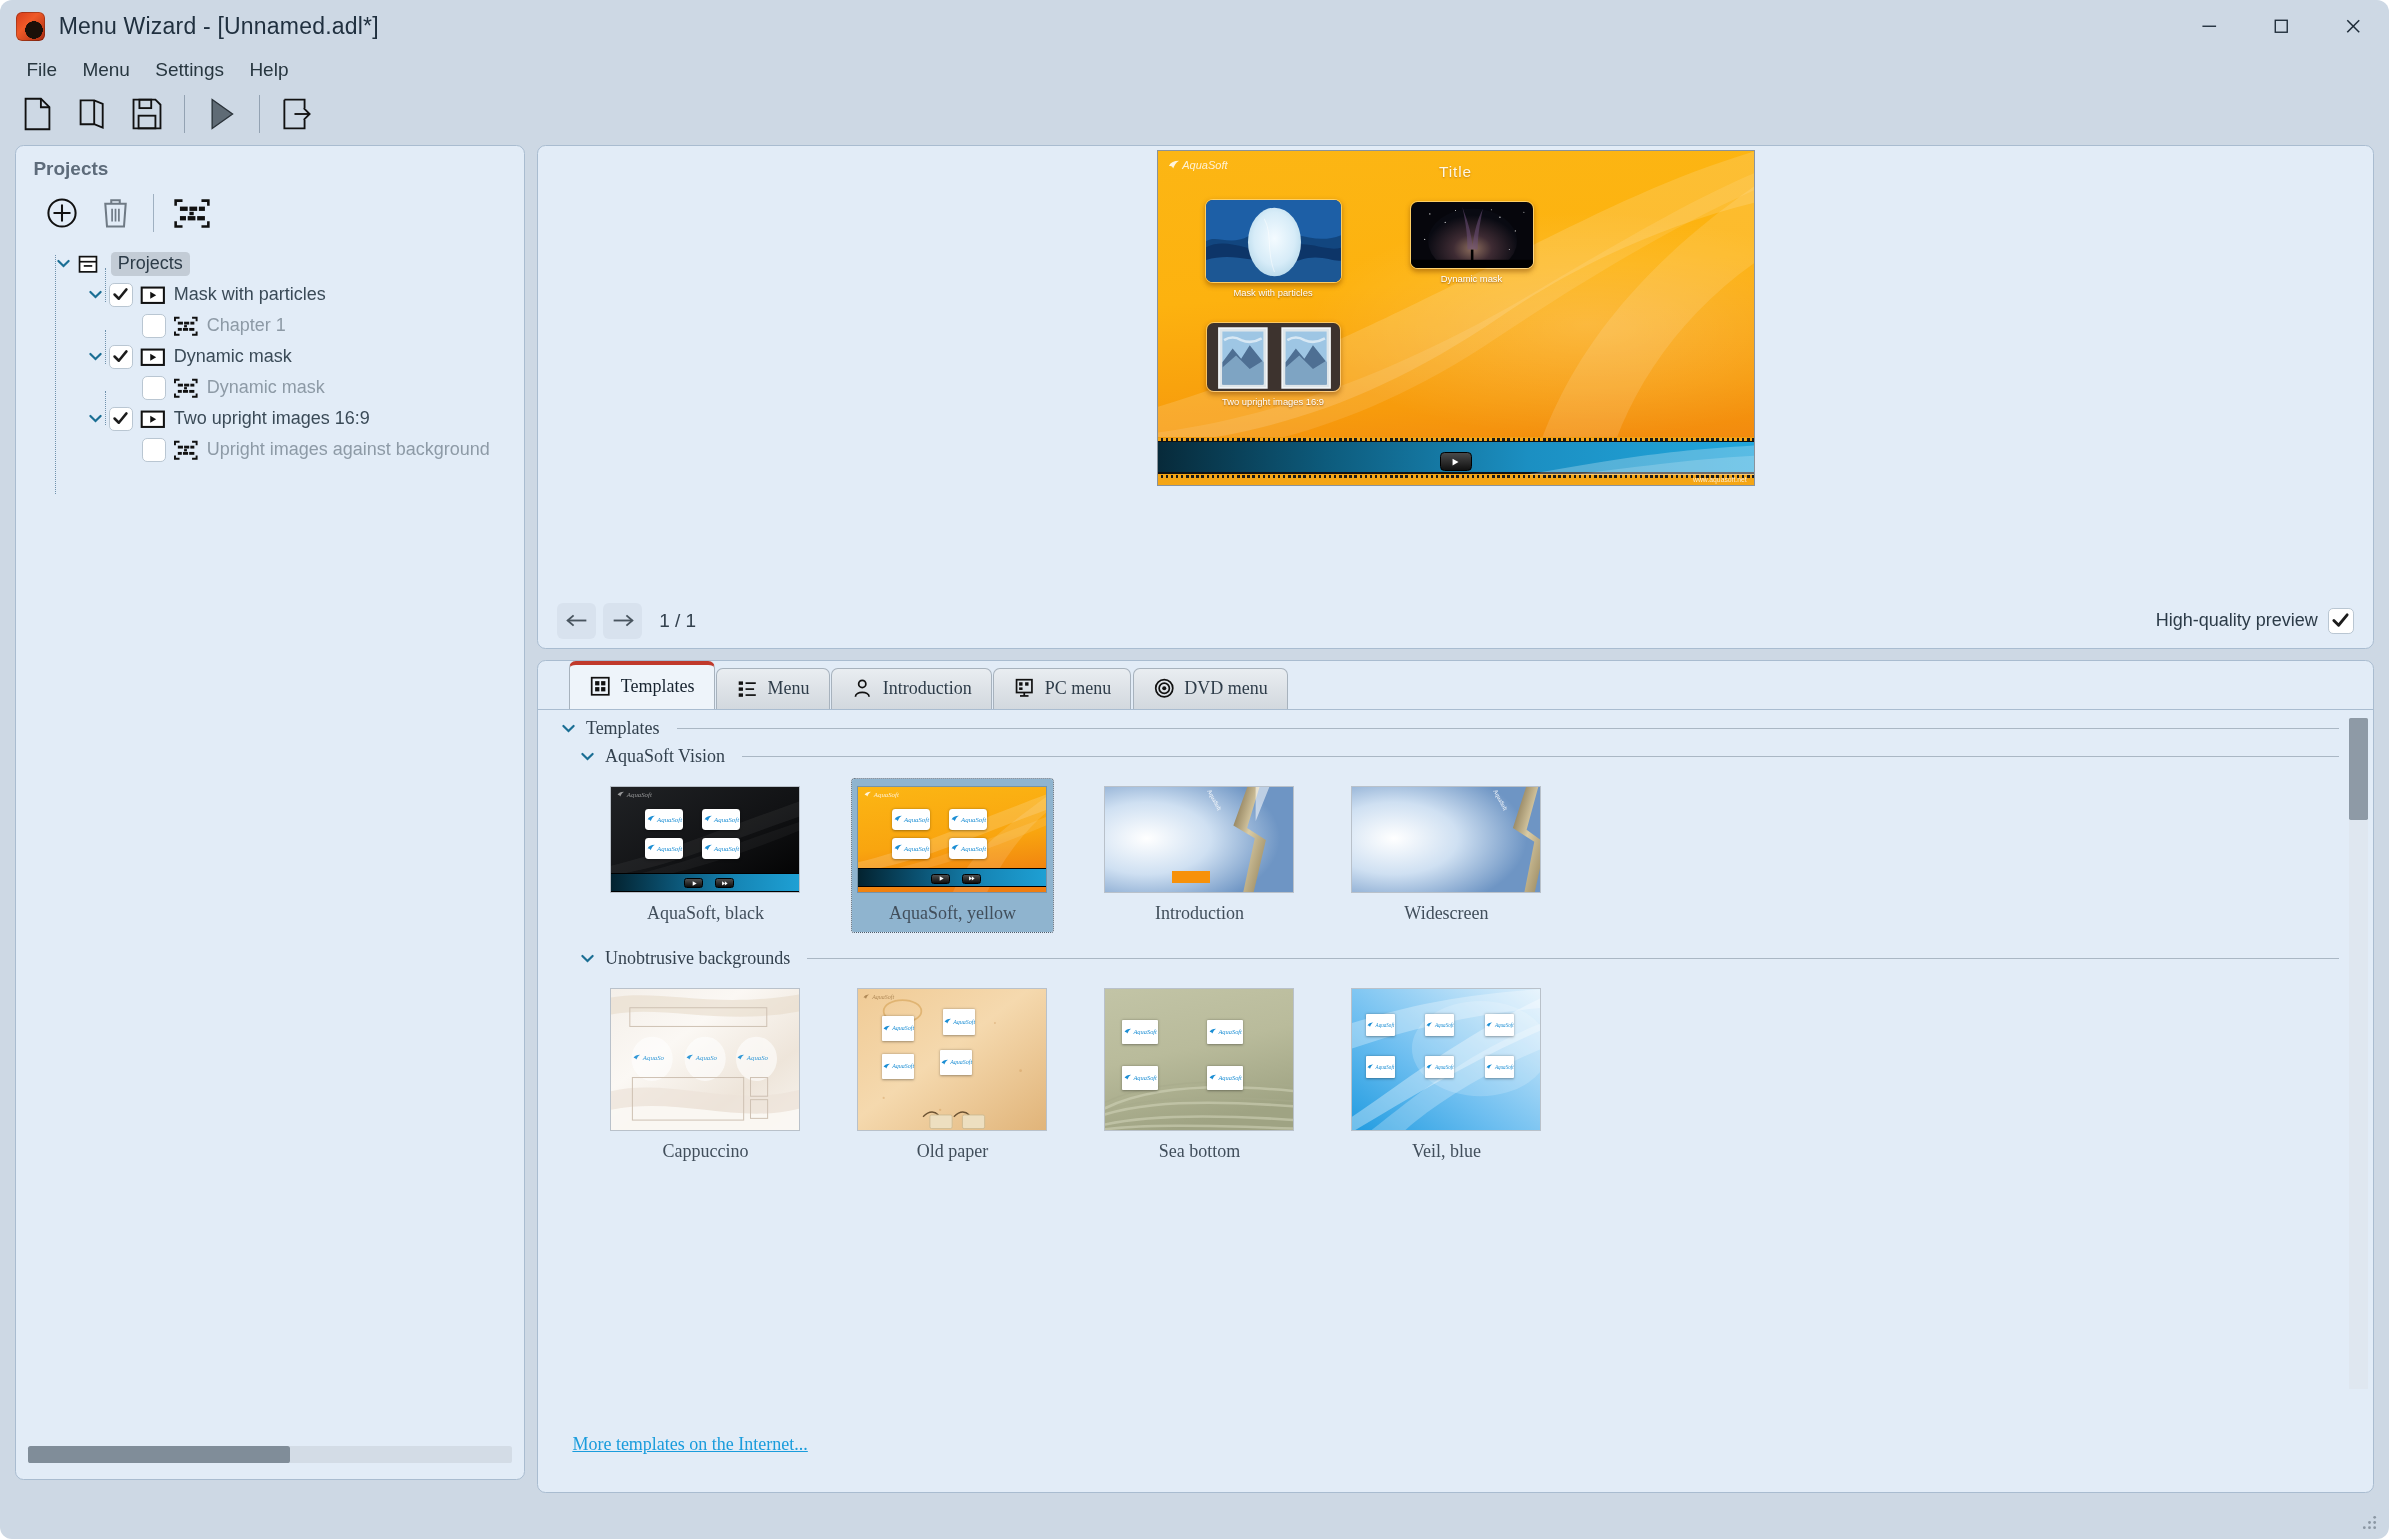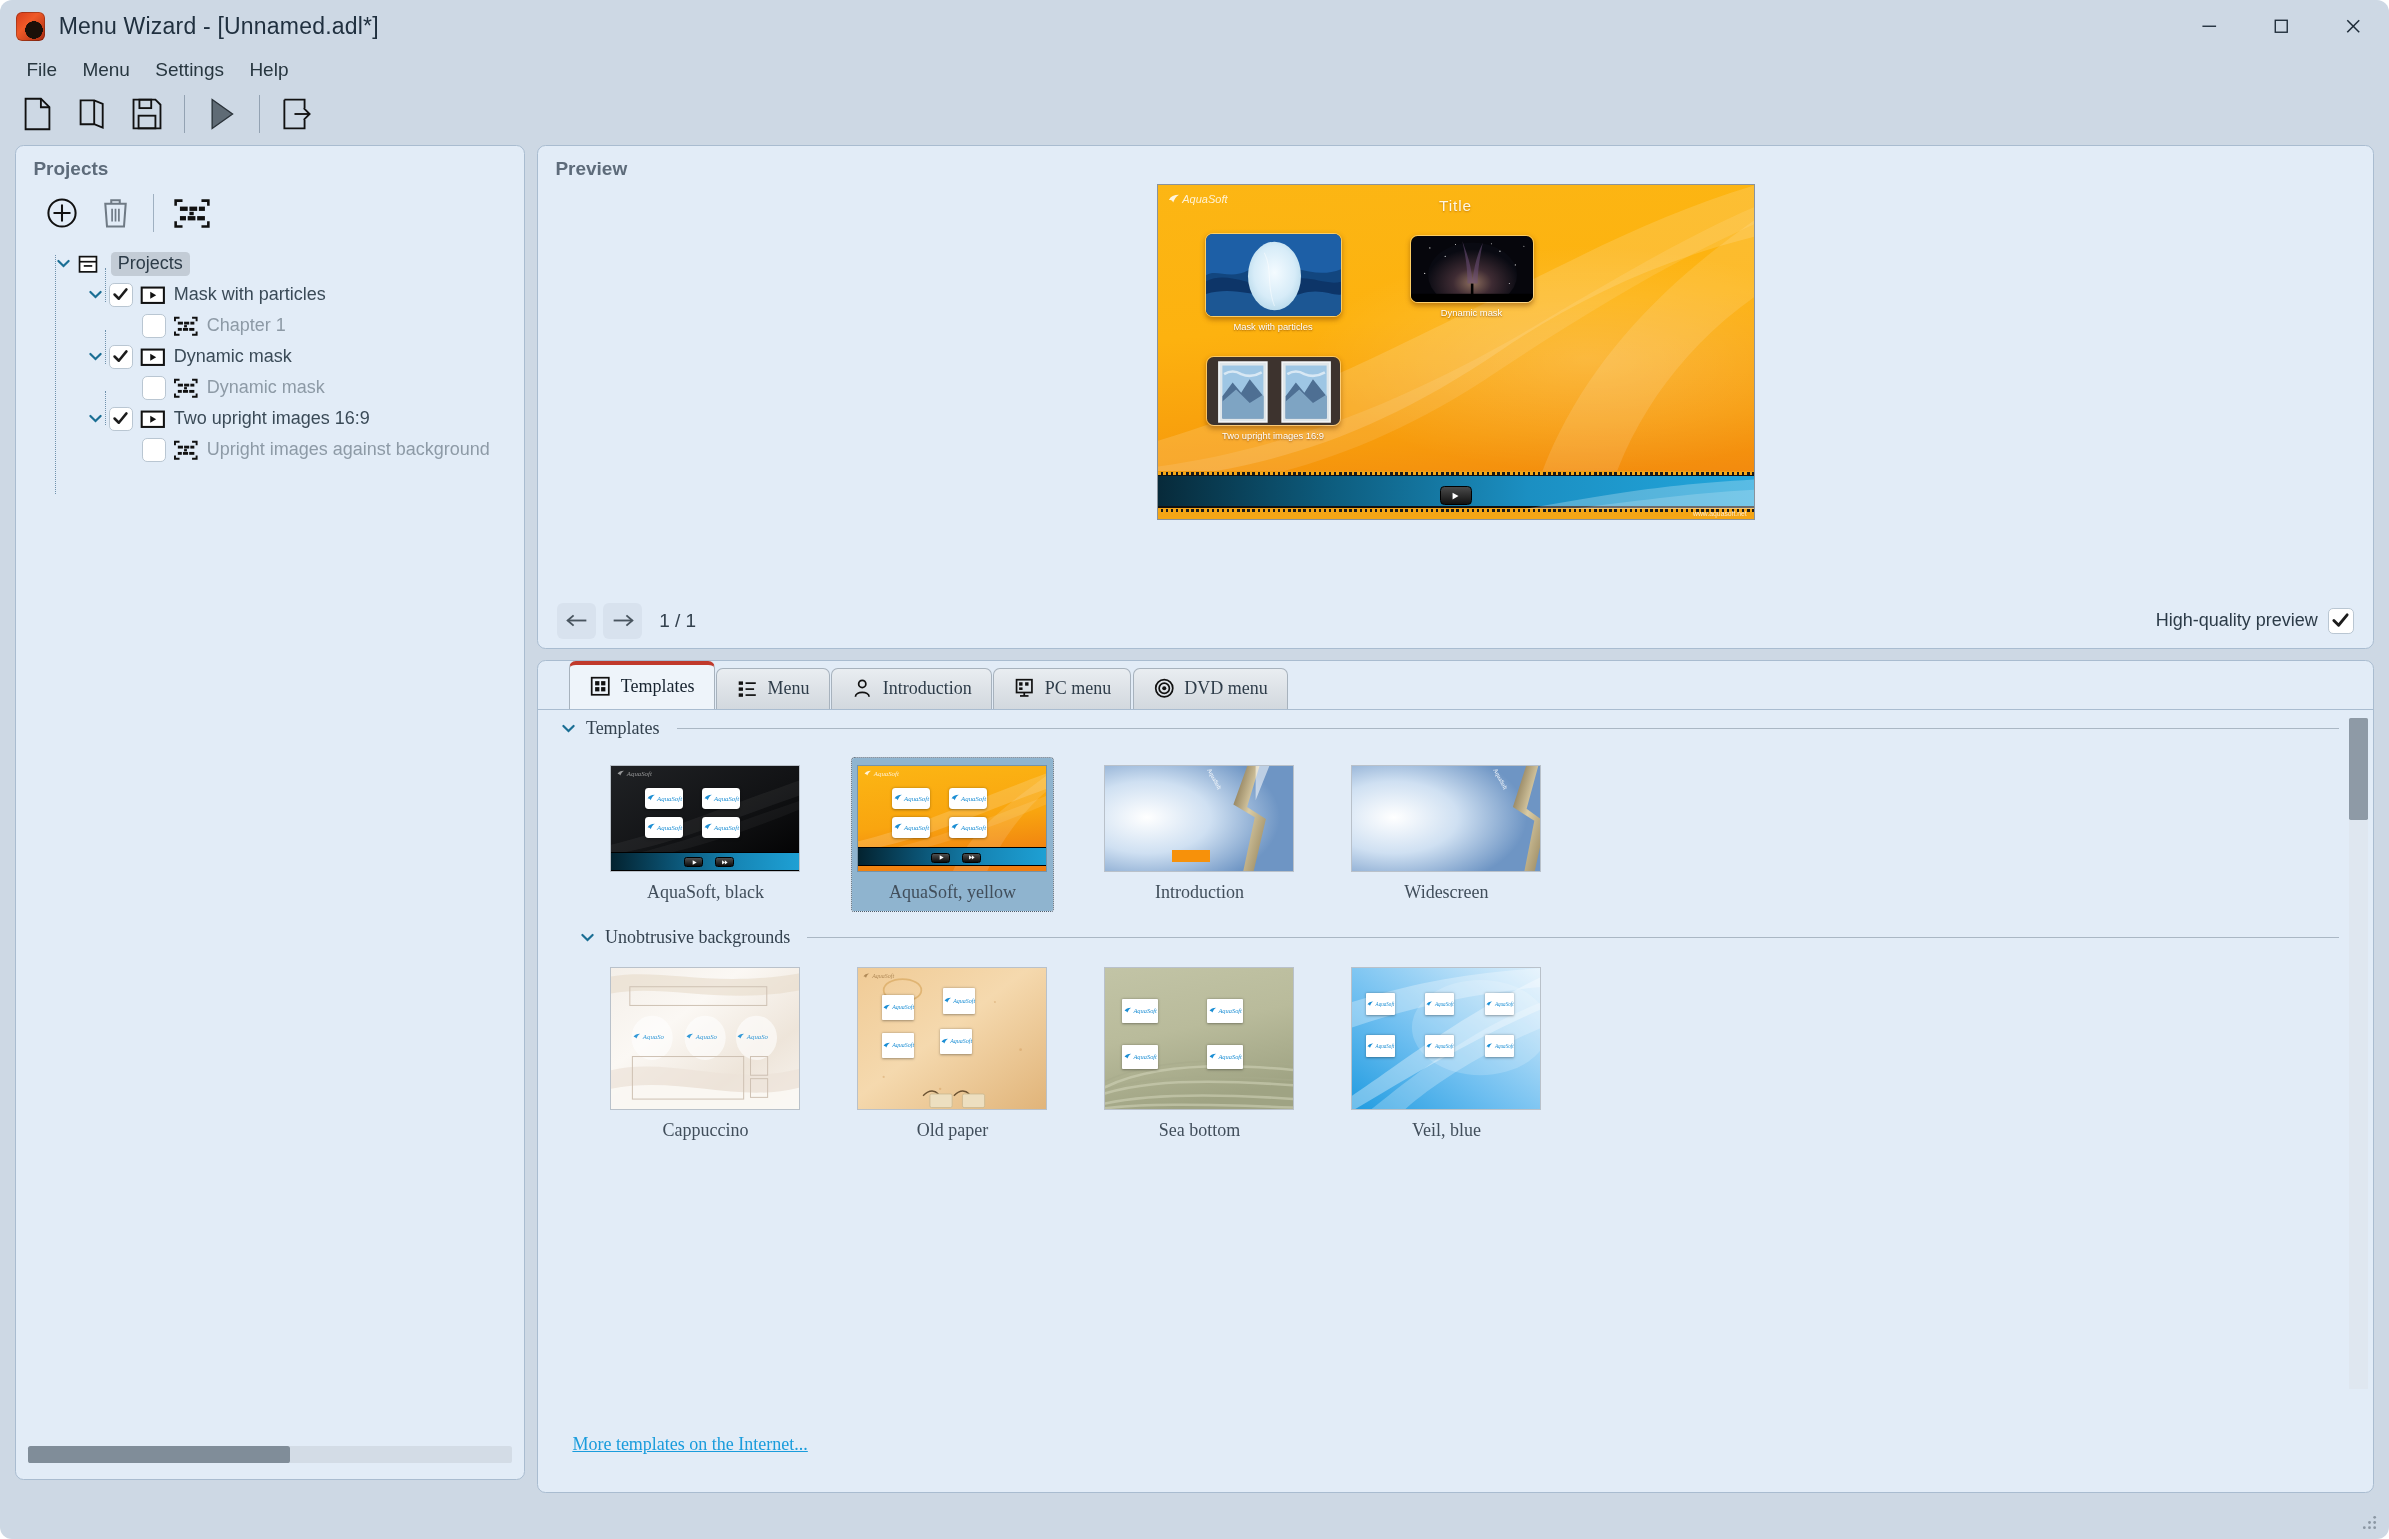--- a/index.html
+++ b/index.html
@@ -577,21 +577,20 @@
       <div class="hscroll-wrap">
         <div class="hscroll-track">
           <div class="hscroll-thumb"></div>
         </div>
       </div>
     </div>
 
     <div class="right">
 
       <div class="panel preview-panel">
-        <div class="panel-caption">Preview</div>
 
         <div class="preview-stage">
           <div class="menu-screen">
             <div class="ms-swoosh">
               <svg width="598" height="336" viewBox="0 0 700 394" preserveAspectRatio="none">
                 <path d="M0 300 C 160 250, 230 215, 420 120 C 520 70, 600 30, 700 0 L700 60 C 580 90, 480 140, 400 195 C 260 290, 140 330, 0 345 Z" fill="rgba(255,255,255,.14)"></path>
                 <path d="M700 40 C 600 110, 520 190, 470 290 C 450 330, 440 360, 435 394 L520 394 C 540 300, 600 200, 700 130 Z" fill="rgba(255,255,255,.12)"></path>
                 <path d="M0 330 C 150 310, 300 250, 450 160 C 560 95, 630 55, 700 25 L700 45 C 600 90, 500 150, 380 230 C 240 320, 120 350, 0 360 Z" fill="rgba(255,255,255,.10)"></path>
               </svg>
             </div>
@@ -796,20 +795,29 @@
               <span class="gcaret">
                 <svg width="17" height="17" viewBox="0 0 20 20">
                     <path d="M4 7 L10 13 L16 7" fill="none" stroke="#1a6e94" stroke-width="2.6" stroke-linecap="round"></path>
                   </svg>
               </span>
               <span>Templates</span>
               <span class="group-line"></span>
             </div>
 
             <div class="group" style="padding-left:19px; padding-top:6.8px;">
+              <div class="group-head">
+                <span class="gcaret">
+                  <svg width="17" height="17" viewBox="0 0 20 20">
+                      <path d="M4 7 L10 13 L16 7" fill="none" stroke="#1a6e94" stroke-width="2.6" stroke-linecap="round"></path>
+                    </svg>
+                </span>
+                <span>AquaSoft Vision</span>
+                <span class="group-line"></span>
+              </div>
 
               <div class="tgrid">
 
                 <div class="tcard">
                   <div class="tthumb">
                     <svg width="190" height="107" viewBox="0 0 222 125" preserveAspectRatio="none" style="position:absolute;inset:0;">
                       <defs>
                           <linearGradient id="blk" x1="0" y1="0" x2="1" y2="1">
                             <stop offset="0%" stop-color="#202225"></stop>
                             <stop offset="55%" stop-color="#111214"></stop>

